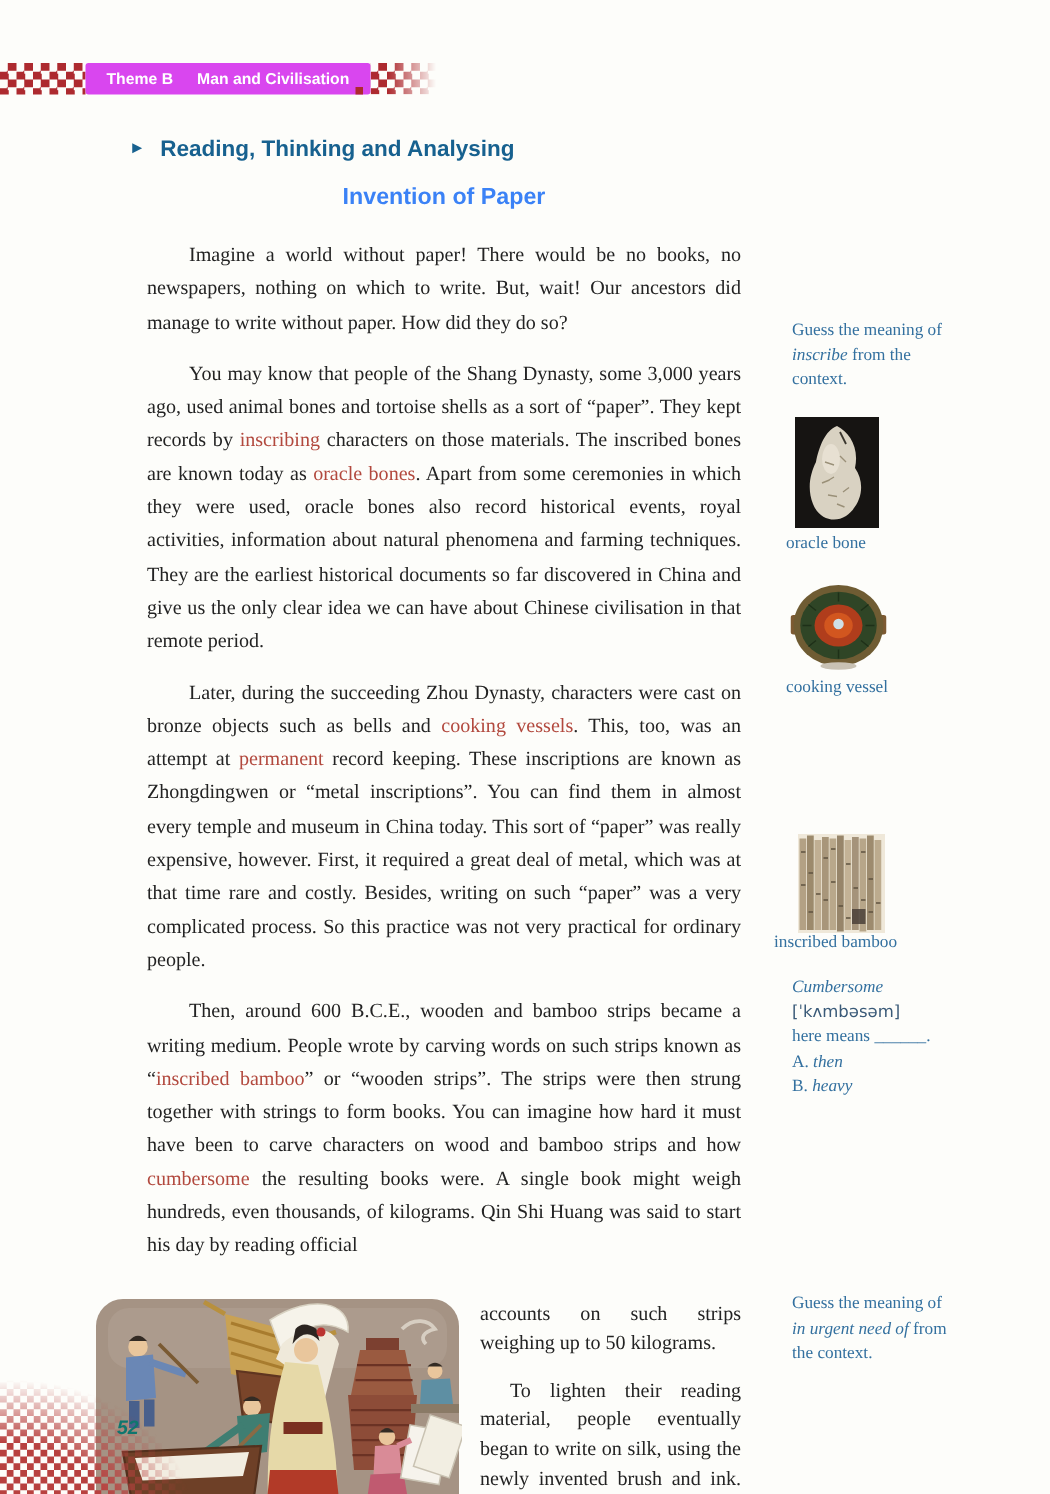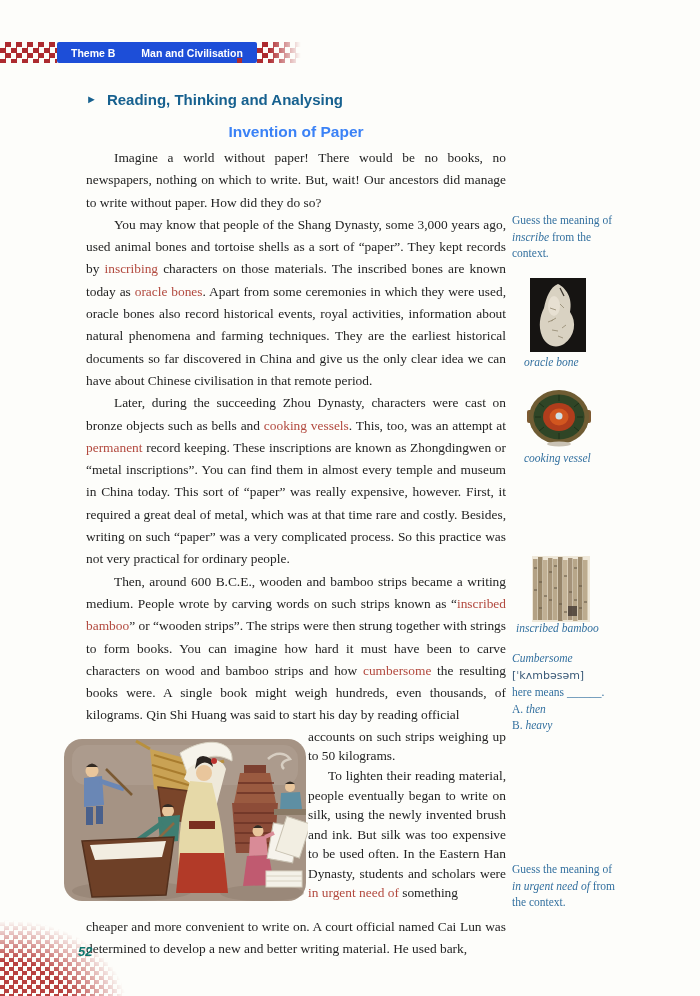--- a/index.html
+++ b/index.html
@@ -4,59 +4,59 @@
 <style>
   html,body{margin:0;padding:0;background:#e8e8e8;}
   .page{position:relative;width:700px;height:996px;margin:0 auto;background:#fdfdfa;
         font-family:"Liberation Serif",serif;overflow:hidden;}
 
   
   .checker{background-image:repeating-conic-gradient(#ad2a2f 0% 25%, rgba(255,255,255,0) 0% 50%);
            background-size:11px 11px;}
   .banner{position:absolute;top:42px;left:0;height:21px;display:flex;align-items:stretch;}
   .banner-checker-left{width:57px;}
-  .banner-pill{background:#1d4ed8;color:#ffffff;font-family:"Liberation Sans",sans-serif;
+  .banner-pill{background:#d946ef;color:#ffffff;font-family:"Liberation Sans",sans-serif;
                font-weight:bold;font-size:10.5px;display:flex;align-items:center;
-               padding:0 14px;border-radius:2px;gap:26px;white-space:nowrap;}
+               padding:0 14px;border-radius:2px;gap:16px;white-space:nowrap;}
   .banner-checker-right{width:46px;
      -webkit-mask-image:linear-gradient(to right,#000 25%,transparent 95%);
      mask-image:linear-gradient(to right,#000 25%,transparent 95%);}
   .banner-dot{position:absolute;left:237px;top:58px;width:5px;height:5px;background:#ad2a2f;}
   .corner-checker{position:absolute;left:0;bottom:-12px;width:140px;height:100px;
      background-image:repeating-conic-gradient(#b8413f 0% 25%, rgba(255,255,255,0) 0% 50%);
      background-size:9px 9px;
      -webkit-mask-image:radial-gradient(ellipse 150px 110px at 5% 100%,#000 42%,rgba(0,0,0,.45) 62%,transparent 80%);
      mask-image:radial-gradient(ellipse 150px 110px at 5% 100%,#000 42%,rgba(0,0,0,.45) 62%,transparent 80%);}
 
   
   .section-heading{position:absolute;top:91px;left:86px;display:flex;align-items:center;gap:10px;
                    color:#17618f;font-family:"Liberation Sans",sans-serif;font-weight:bold;font-size:15px;}
   .section-heading .arrow{font-size:11px;line-height:1;}
   .article-title{position:absolute;top:123px;left:86px;width:420px;text-align:center;
                  color:#3b82f6;font-family:"Liberation Sans",sans-serif;font-weight:bold;font-size:15.5px;}
 
   
   .article{position:absolute;top:147px;left:86px;width:420px;font-size:13.4px;line-height:22.3px;
            color:#232323;text-align:justify;}
-  .article p{margin:0;text-indent:28px;}
+  .article p{margin:12px;text-indent:28px;}
   .article p.no-indent{text-indent:0;}
   .kw{color:#b2493e;}
 
   .wrap-region{display:flex;align-items:flex-start;justify-content:space-between;}
   .illustration{flex:0 0 246px;margin-left:-24px;margin-top:4px;}
   .wrap-col{flex:1;line-height:19.6px;}
   .wrap-col p{text-indent:0;}
   .wrap-col p.indented{text-indent:20px;}
 
   
-  .sb{position:absolute;left:512px;width:108px;color:#33709f;font-size:11.5px;line-height:16.5px;}
+  .sb{position:absolute;left:528px;width:108px;color:#33709f;font-size:11.5px;line-height:16.5px;}
   .sb .term{font-style:italic;}
   .sb .phonetic{font-family:"DejaVu Sans",sans-serif;font-size:11px;color:#3a5a78;}
   .sb-caption{position:absolute;left:524px;width:100px;color:#33709f;font-size:11.5px;
-              font-style:italic;}
+              }
   .sb-img{position:absolute;}
   .sb .option{display:block;}
   .sb .option .opt-text{font-style:italic;}
 
   .page-num{position:absolute;left:78px;top:944px;font-family:"Liberation Sans",sans-serif;
             font-style:italic;font-weight:bold;font-size:13px;color:#0f766e;}
 </style>
 </head>
 <body>
 

